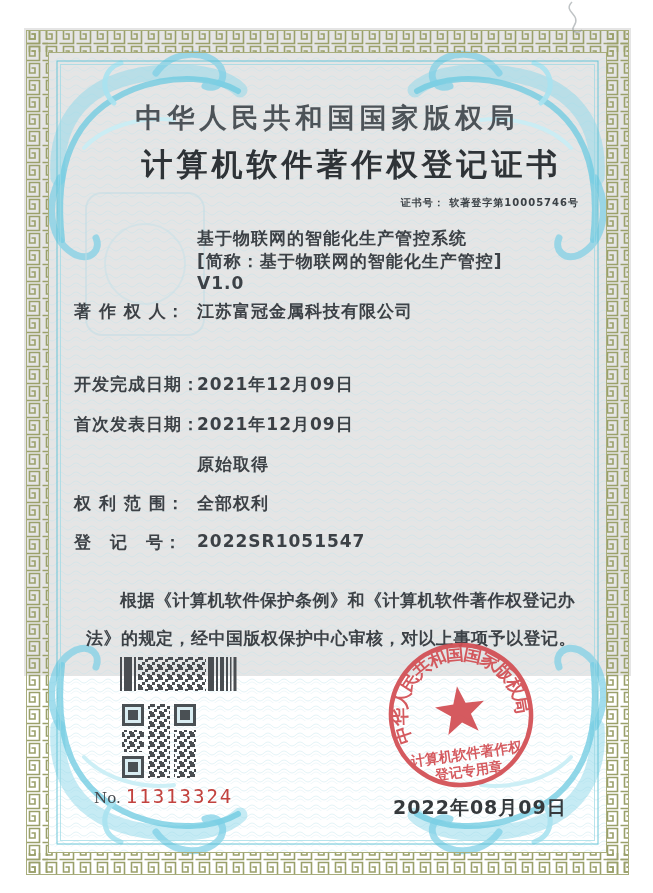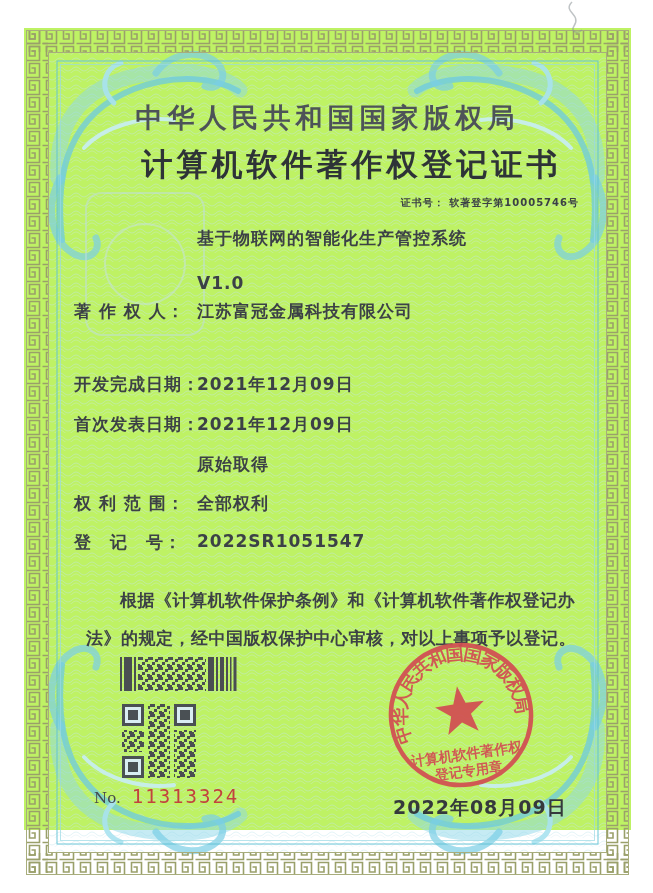--- a/index.html
+++ b/index.html
@@ -1,22 +1,22 @@
 <!DOCTYPE html>
 <html><head>
 <meta charset="utf-8">
 <style>
   html,body{margin:0;padding:0;}
   body{
     width:653px;height:893px;position:relative;background:#ffffff;
     font-family:"DejaVu Sans",sans-serif;overflow:hidden;
   }
   .cert{
-    position:absolute;left:24px;top:28px;width:607px;height:802px;
-    background:#bef264;
+    position:absolute;left:24px;top:28px;width:607px;height:648px;
+    background:#e5e5e5;
   }
   .deco{position:absolute;left:0;top:0;width:607px;height:849px;}
   .abs{position:absolute;}
   .authority{
     left:0;right:0;top:72px;text-align:center;
     font-family:"DejaVu Serif",serif;font-weight:bold;
     font-size:27px;letter-spacing:5px;color:#4d5358;white-space:nowrap;
   }
   .cert-title{
     left:0;right:0;top:116px;text-align:center;
@@ -41,21 +41,21 @@
     line-height:38px;text-indent:2em;letter-spacing:0.5px;margin:12px;
   }
   .barcode{left:96px;top:629px;width:118px;height:38px;}
   .qrcode{left:98px;top:676px;width:74px;height:74px;}
   .noline{left:70px;top:757px;white-space:nowrap;}
   .noline .no-label{
     font-family:"DejaVu Serif",serif;font-size:15px;color:#45494d;
   }
   .noline .no-value{
     font-family:"DejaVu Sans Mono",monospace;font-size:19px;
-    color:#c2423e;letter-spacing:2px;margin-left:6px;
+    color:#c2423e;letter-spacing:2px;margin-left:0;
   }
   .issue-date{
     left:369px;top:755px;font-size:19px;font-weight:bold;
     color:#35393c;letter-spacing:1px;white-space:nowrap;margin-top:12px;
   }
   .seal{left:362px;top:612px;width:150px;height:150px;opacity:.92;}
   .pen-mark{left:558px;top:0;width:44px;height:40px;}
 </style>
 </head>
 <body>
@@ -109,20 +109,21 @@
   </svg>
 
   <div class="abs authority">中华人民共和国国家版权局</div>
   <div class="abs cert-title">计算机软件著作权登记证书</div>
   <div class="abs certno">
     <span>证书号：</span>
     <span>软著登字第10005746号</span>
   </div>
 
   <div class="val" style="top:199px">基于物联网的智能化生产管控系统</div>
+  <div class="val" style="top:222px">[简称：基于物联网的智能化生产管控]</div>
   <div class="val" style="top:245px">V1.0</div>
 
   <div class="lab" style="top:272px">著 作 权 人：</div>
   <div class="val" style="top:272px">江苏富冠金属科技有限公司</div>
 
   <div class="lab" style="top:345px">开发完成日期：</div>
   <div class="val" style="top:345px">2021年12月09日</div>
 
   <div class="lab" style="top:385px">首次发表日期：</div>
   <div class="val" style="top:385px">2021年12月09日</div>

